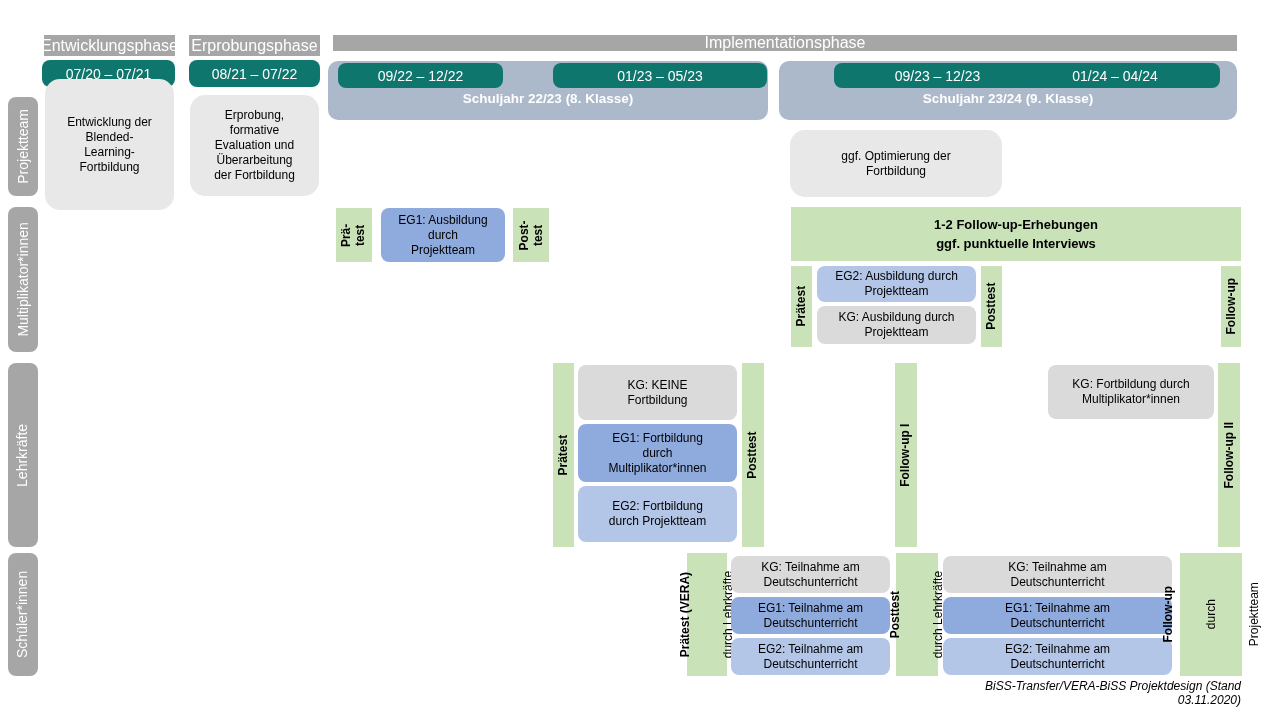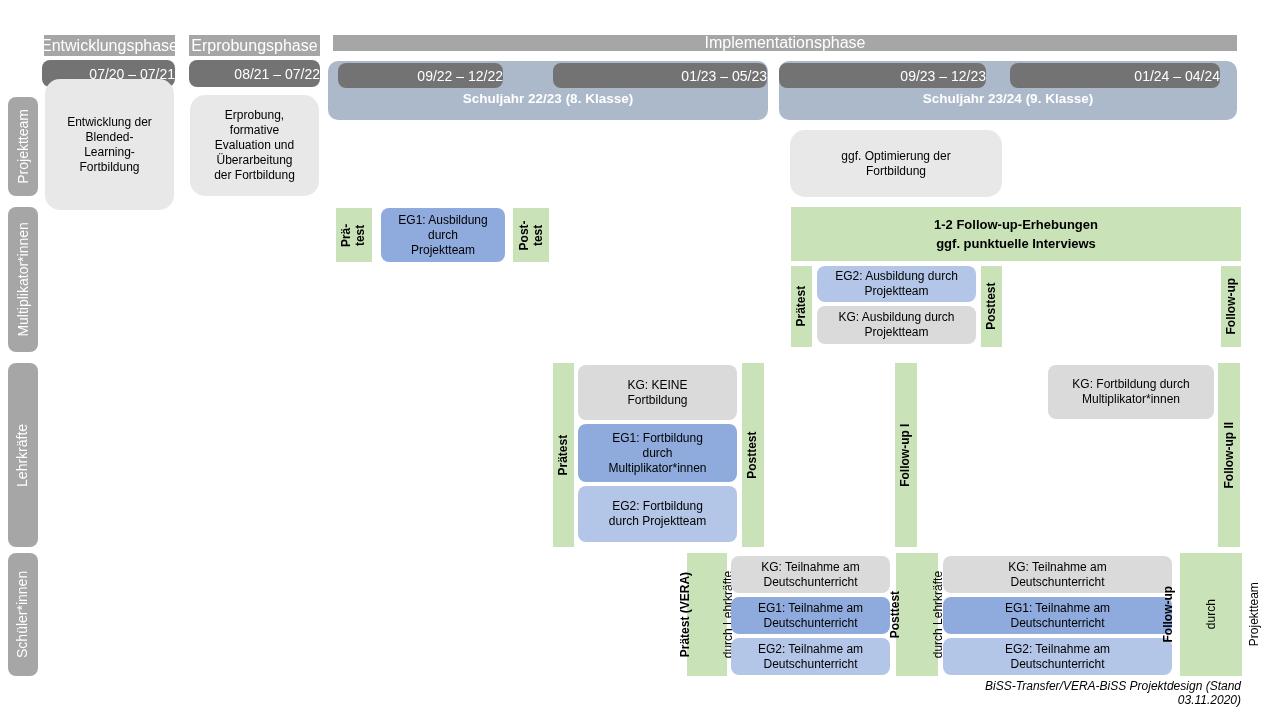--- a/index.html
+++ b/index.html
@@ -9,22 +9,22 @@
   .abs{position:absolute;box-sizing:border-box;}
 
   
   .phase-bar{background:#a6a6a6;color:#fff;font-size:16px;display:flex;align-items:center;justify-content:center;}
 
   
   .sy{background:#acb9ca;border-radius:10px;display:flex;align-items:flex-end;justify-content:center;
       padding-bottom:14px;color:#fff;font-weight:700;font-size:13.5px;}
 
   
-  .date-bar{background:#737373;border-radius:8px;color:#fff;font-size:14px;
-      display:flex;align-items:center;justify-content:flex-end;}
+  .date-bar{background:#0f766e;border-radius:8px;color:#fff;font-size:14px;
+      display:flex;align-items:center;justify-content:center;}
 
   
   .row-label{background:#a6a6a6;border-radius:8px;color:#fff;display:flex;align-items:center;justify-content:center;}
   .row-label .vt{font-size:14px;font-weight:400;}
 
   
   .box{border-radius:8px;display:flex;align-items:center;justify-content:center;text-align:center;
        font-size:12px;line-height:1.25;padding:2px 4px;}
   .box .tx{white-space:pre-line;}
   .box.big{border-radius:15px;}
@@ -74,21 +74,21 @@
     </div>
   <div class="abs date-bar" style="left:189px;top:60px;width:131px;height:27px">
       <span class="tx">08/21 – 07/22</span>
     </div>
   <div class="abs date-bar" style="left:338px;top:63px;width:165px;height:25px">
       <span class="tx">09/22 – 12/22</span>
     </div>
   <div class="abs date-bar" style="left:553px;top:63px;width:214px;height:25px">
       <span class="tx">01/23 – 05/23</span>
     </div>
-  <div class="abs date-bar" style="left:779px;top:63px;width:207px;height:25px">
+  <div class="abs date-bar" style="left:834px;top:63px;width:207px;height:25px">
       <span class="tx">09/23 – 12/23</span>
     </div>
   <div class="abs date-bar" style="left:1010px;top:63px;width:210px;height:25px">
       <span class="tx">01/24 – 04/24</span>
     </div>
 
   <div class="abs row-label" style="left:8px;top:97px;width:30px;height:99px">
       <div class="vt">Projektteam</div>
     </div>
   <div class="abs row-label" style="left:8px;top:207px;width:30px;height:145px">

